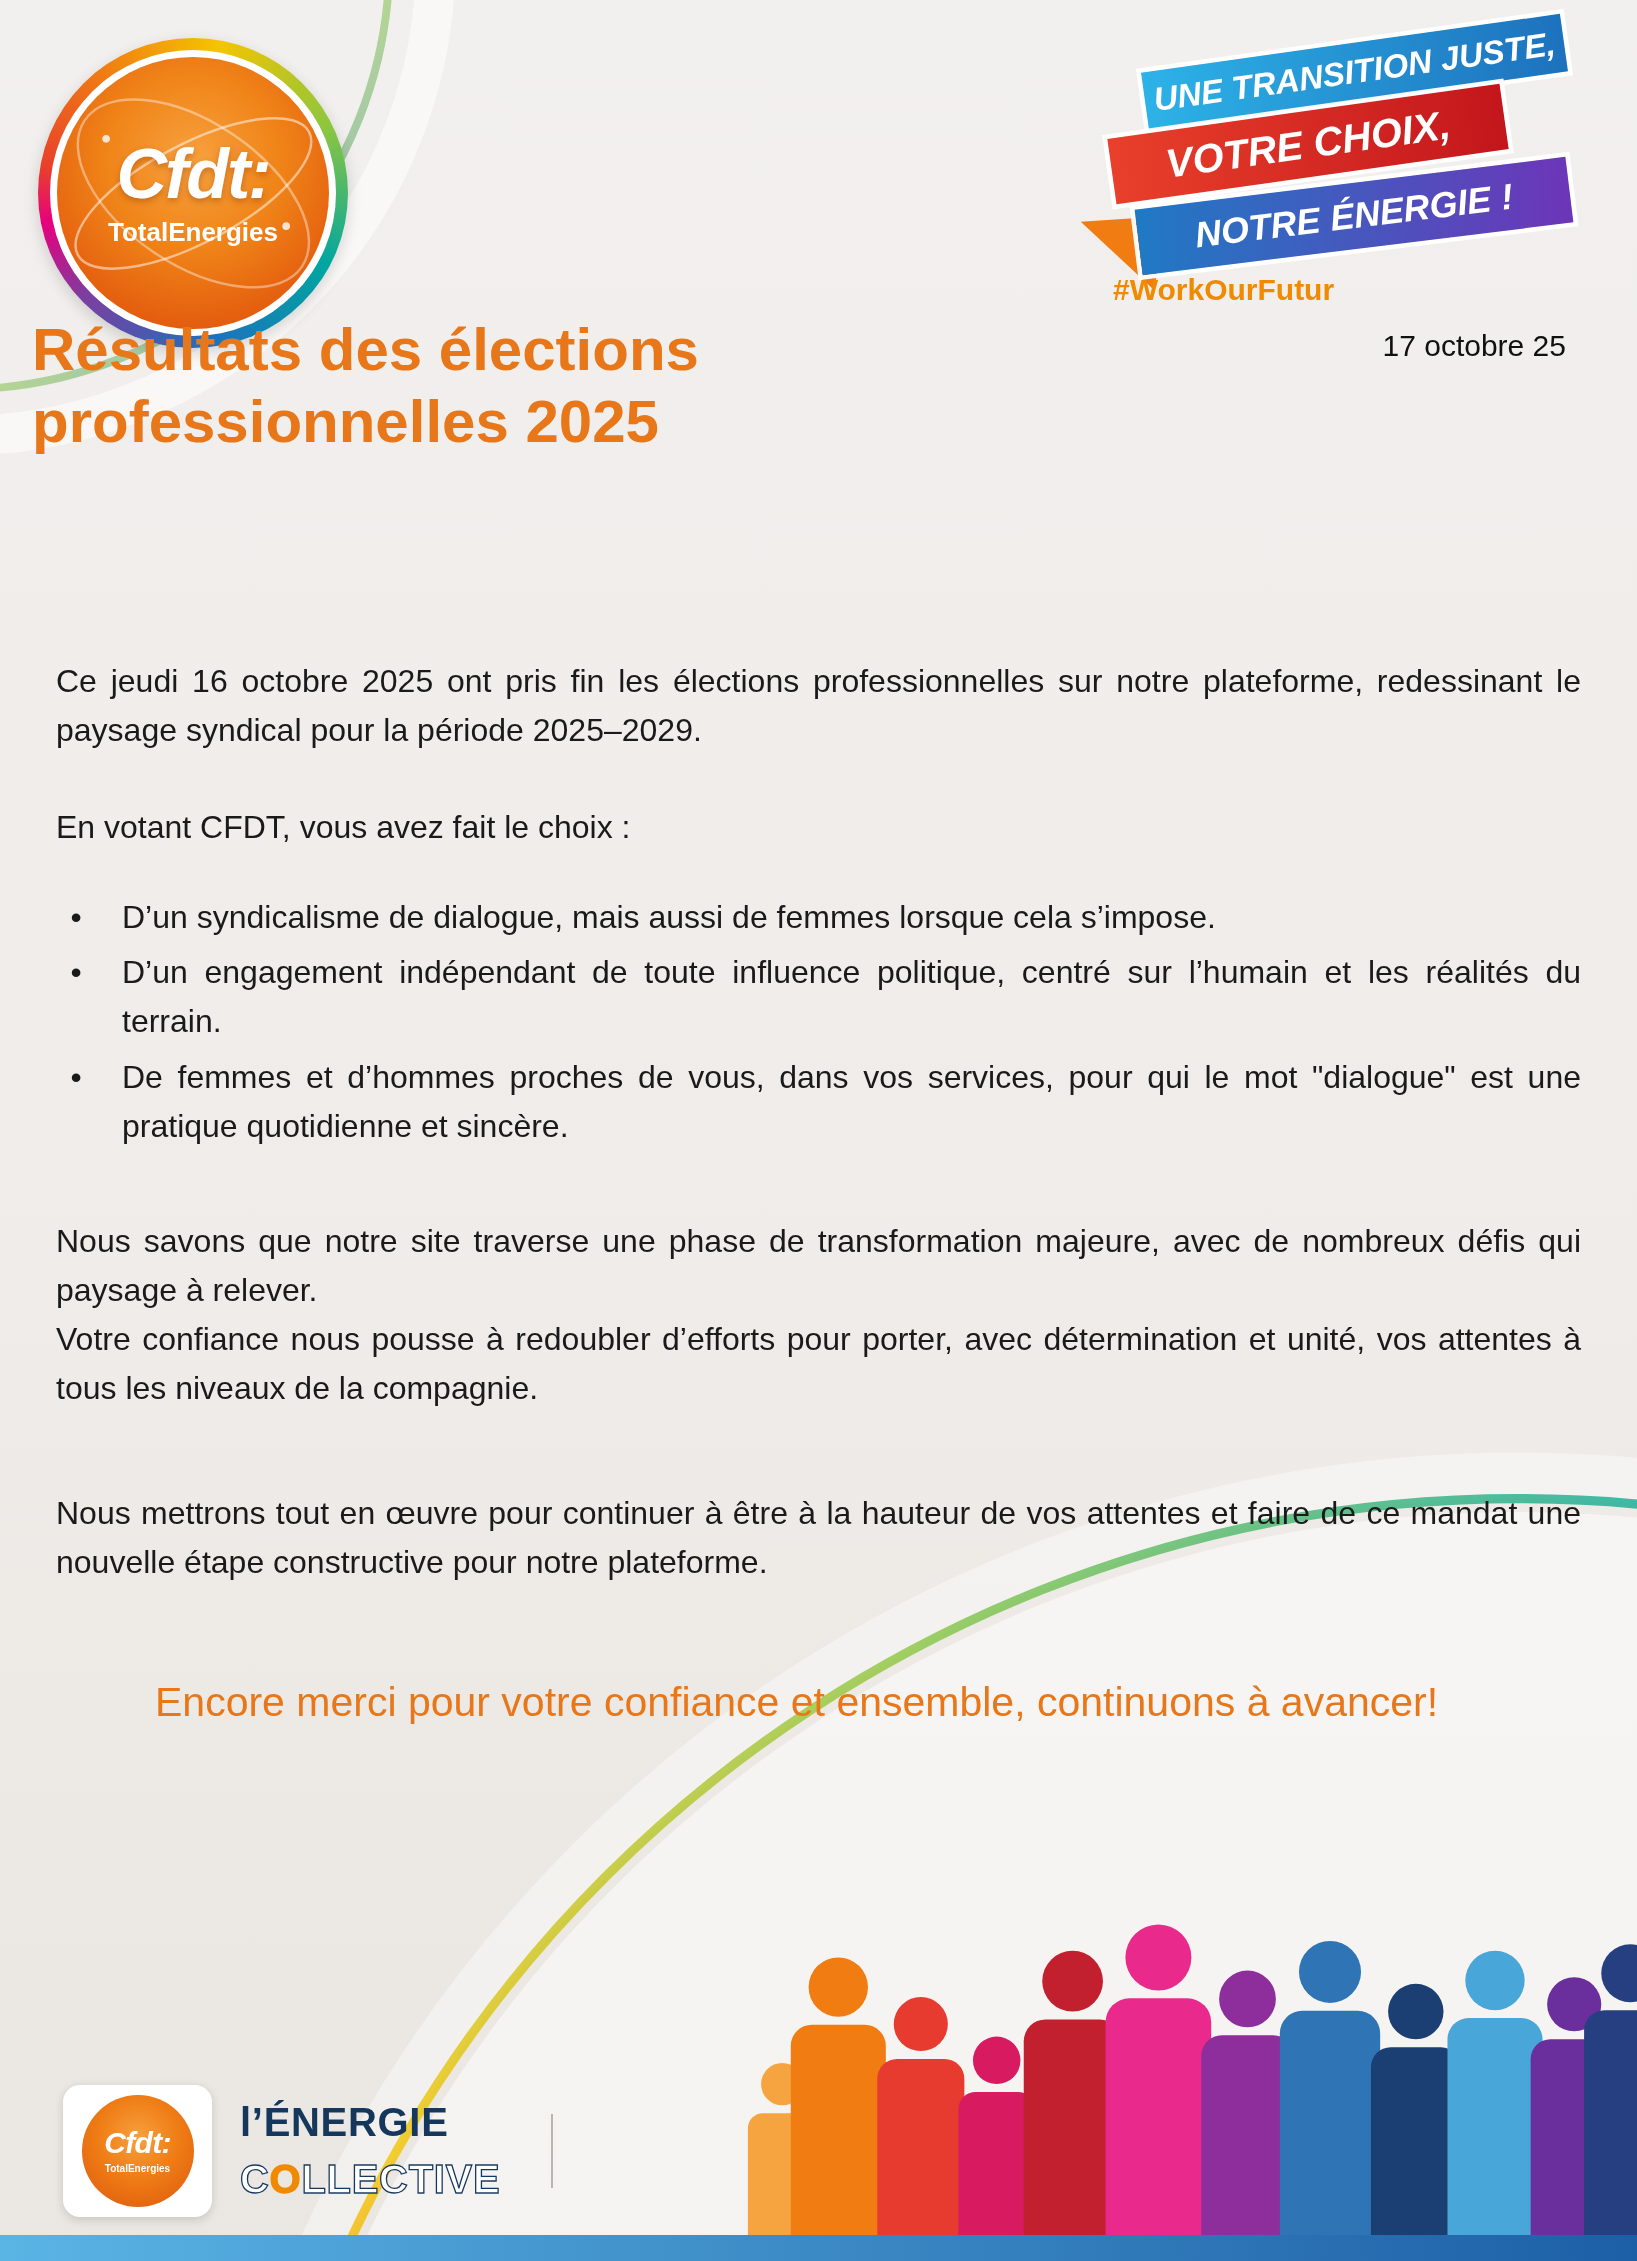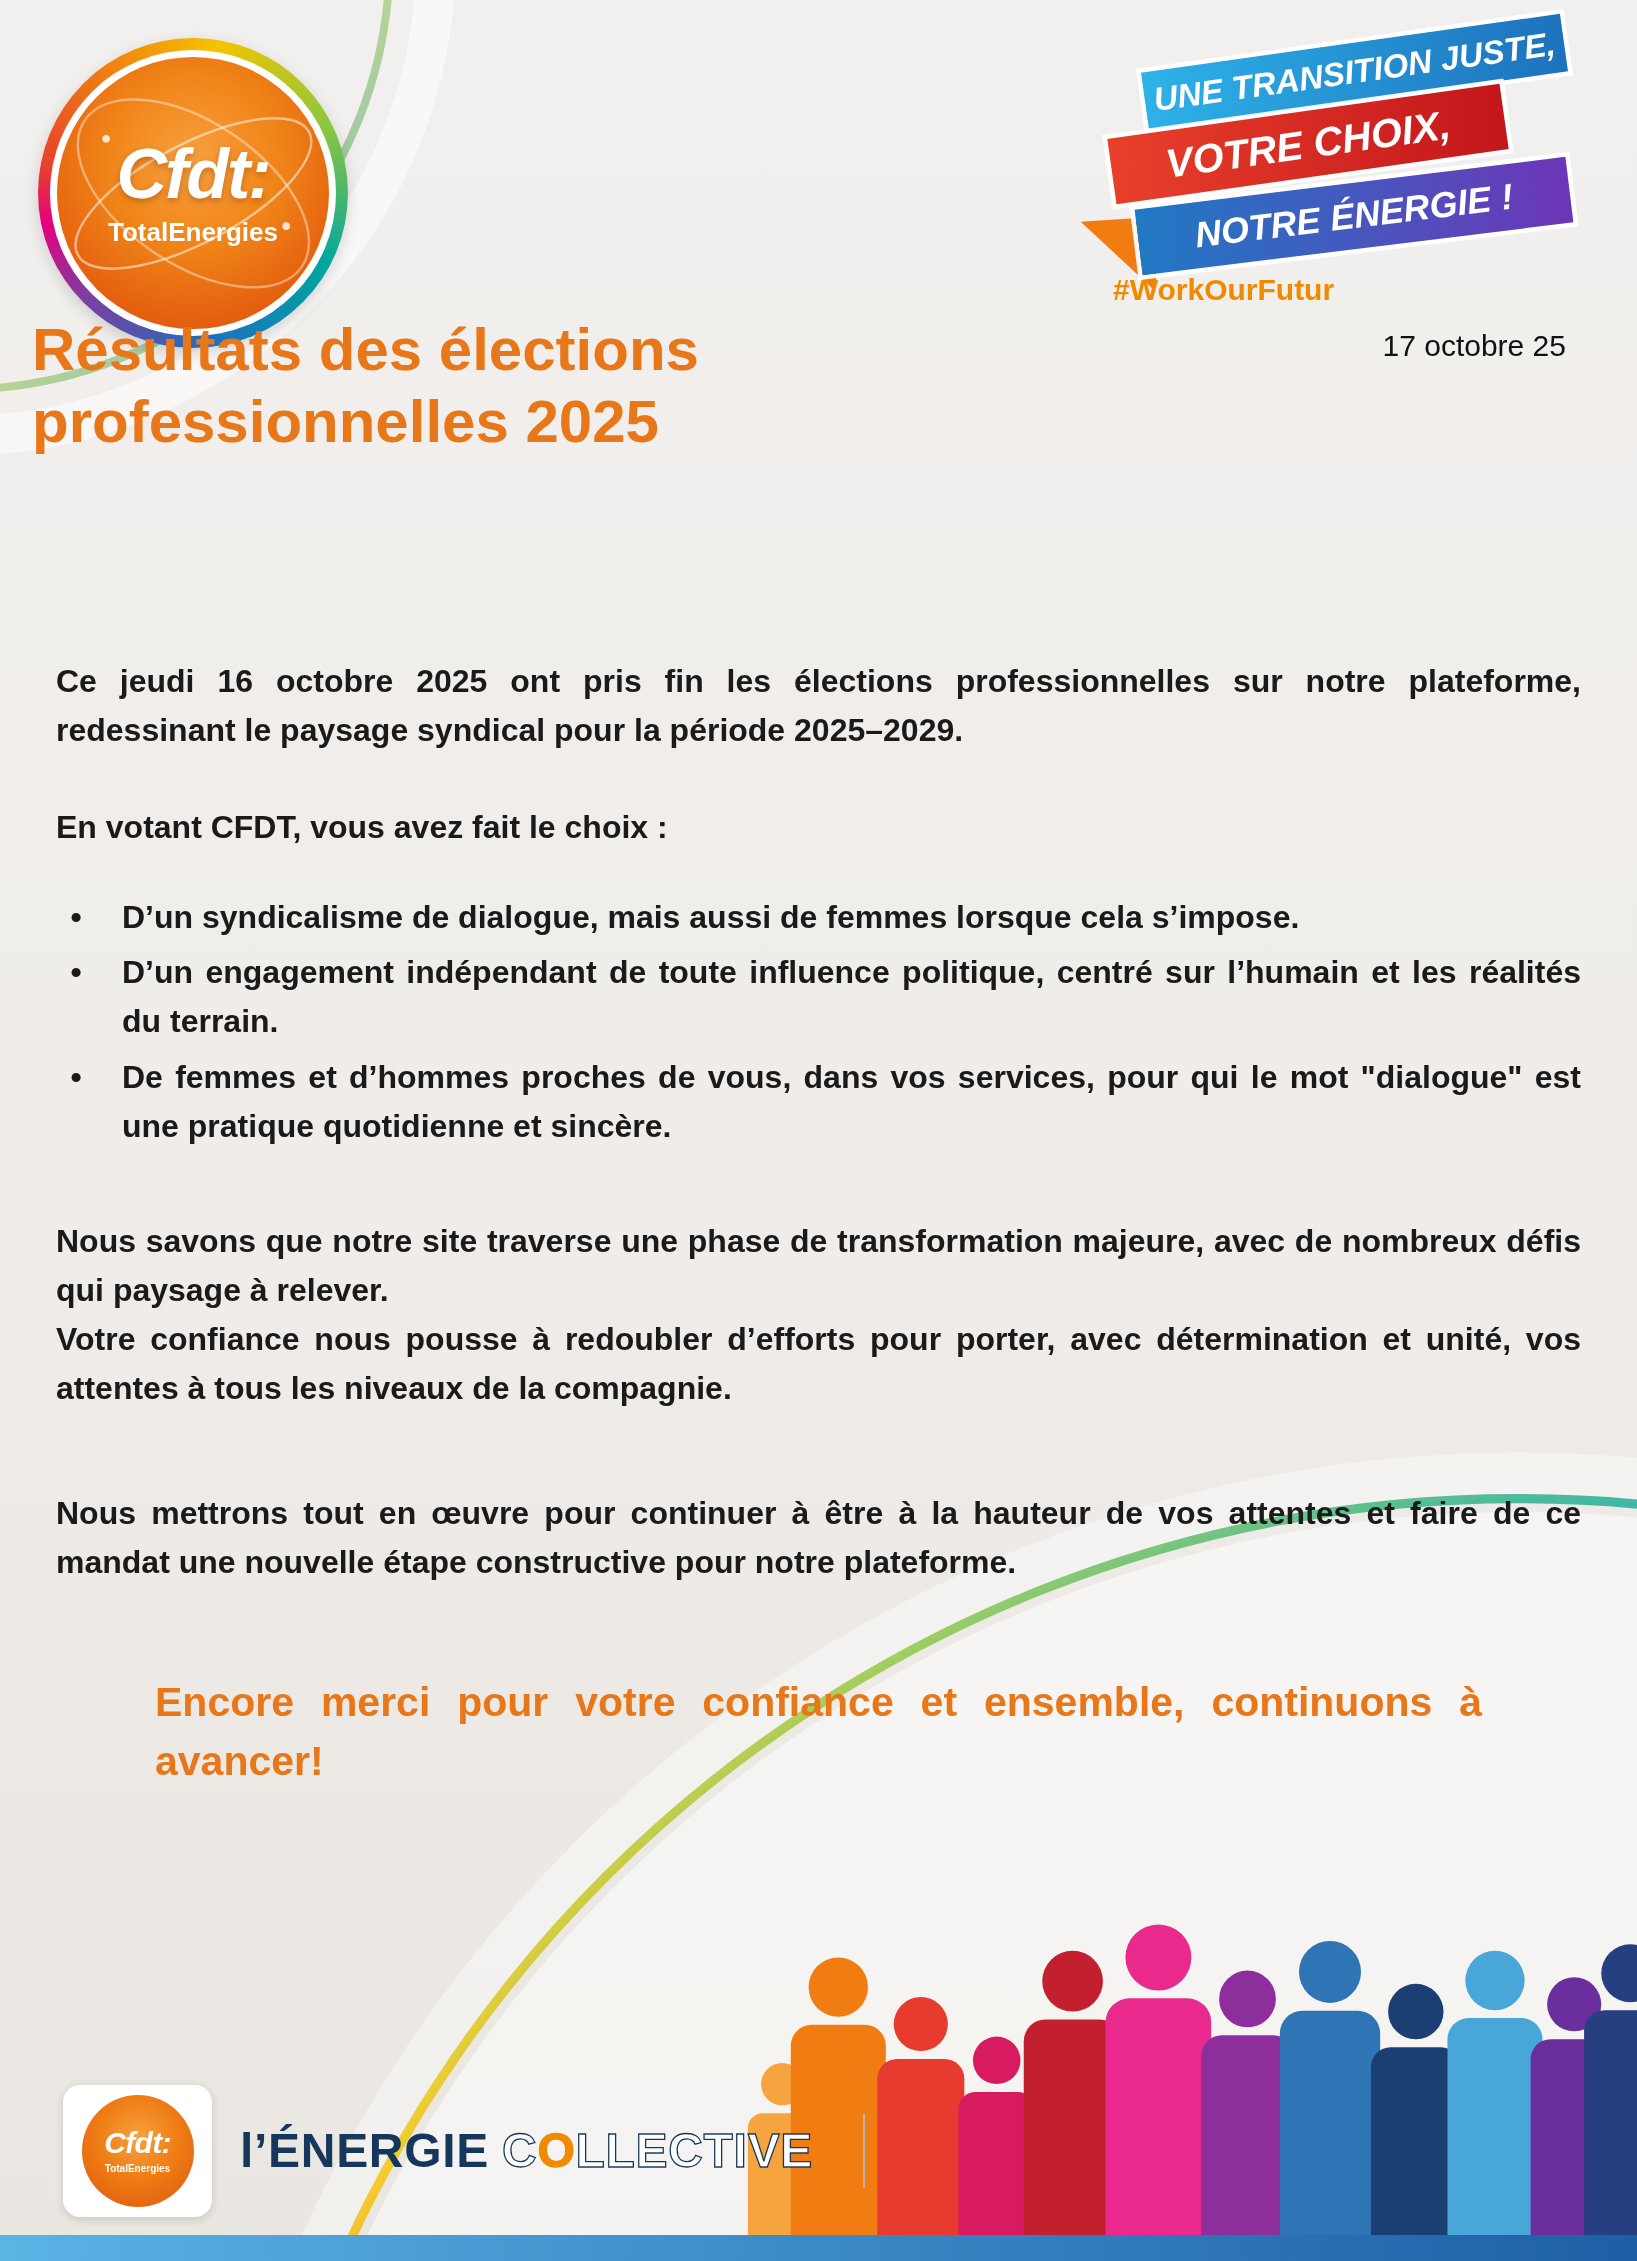--- a/index.html
+++ b/index.html
@@ -44,21 +44,21 @@
           transform:rotate(14deg); }
   .hashtag { position:absolute; top:235px; width:100%; 
              color:var(--hashtag-orange,#f08a00); font-weight:bold; font-size:30px; }
 
   .date { position:absolute; top:329px; right:71px; font-size:30px; color:#111; }
 
   .title { position:absolute; top:314px; left:0; width:100%; text-align:left;
            color:var(--accent-orange,#e8771a); font-weight:bold; font-size:60px; line-height:1.2;padding-left:32px; }
 
   
-  .content { position:absolute; top:657px; left:56px; right:56px; font-size:32px; line-height:1.53;font-weight:bold; }
+  .content { position:absolute; top:657px; left:56px; right:56px; font-size:32px; line-height:1.53; }
   .content p { text-align:justify; }
   .choice-heading { text-align:right; margin-top:48px; }
   ul.bullets { list-style:none; margin-top:41px; }
   .bullets li { position:relative; padding-left:66px; margin-bottom:6.6px; text-align:justify; }
   .bullets li::before { content:"\2022"; position:absolute; left:14.5px; }
   .grp { margin-top:66px; }
   .para3 { margin-top:76px; }
   .closing { margin-top:86px; text-align:center; color:var(--accent-orange,#e8771a);
              font-size:41px; line-height:1.45; padding:0 99px; }
 
@@ -66,21 +66,21 @@
   .strip { position:absolute; bottom:0; left:0; right:0; height:26.4px;
            background:linear-gradient(90deg,#5ab4e4,var(--strip-blue,#1d5fa6)); }
   .footer-logo { position:absolute; left:63px; bottom:44px; display:flex; align-items:center; gap:28px; }
   .mini-box { width:149px; height:132px; background:#fff; border-radius:17px;
               display:flex; align-items:center; justify-content:center; box-shadow:0 2.6px 9.2px rgba(0,0,0,.14); }
   .mini-ball { width:112px; height:112px; border-radius:50%;
                background:radial-gradient(circle at 50% 38%, #f7a13f, #ef7d15 45%, #dd570e);
                display:flex; flex-direction:column; align-items:center; justify-content:center; }
   .mini-brand { color:#fff; font-weight:bold; font-style:italic; font-size:30px; line-height:1; letter-spacing:-0.7px; }
   .mini-company { color:#fff; font-weight:bold; font-size:10px; margin-top:4.6px; }
-  .tagline { display:flex; flex-direction:row; line-height:1.08; font-weight:bold; font-size:48px; letter-spacing:0.7px;gap:13px; }
+  .tagline { display:flex; flex-direction:column; line-height:1.08; font-weight:bold; font-size:40px; letter-spacing:0.7px;gap:13px; }
   .tag1 { color:#16375c; }
   .tag2 { color:#ffffff; -webkit-text-stroke:1.3px #16375c; }
   .tag2 .o { color:var(--hashtag-orange,#f08a00); -webkit-text-stroke:1.3px var(--hashtag-orange,#f08a00); }
   .divider { width:2px; height:74px; background:#b9b4ae; margin-left:22.4px; }
 </style>
 </head>
 <body>
 
 <div class="page">
 

